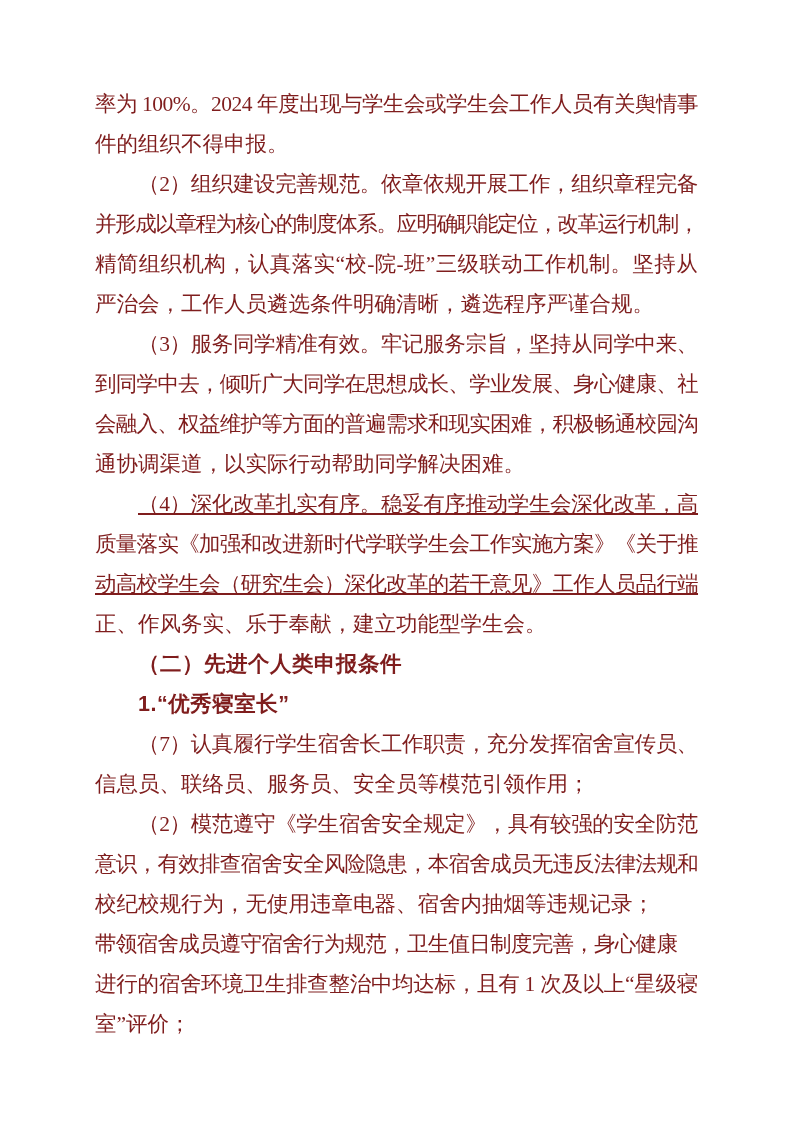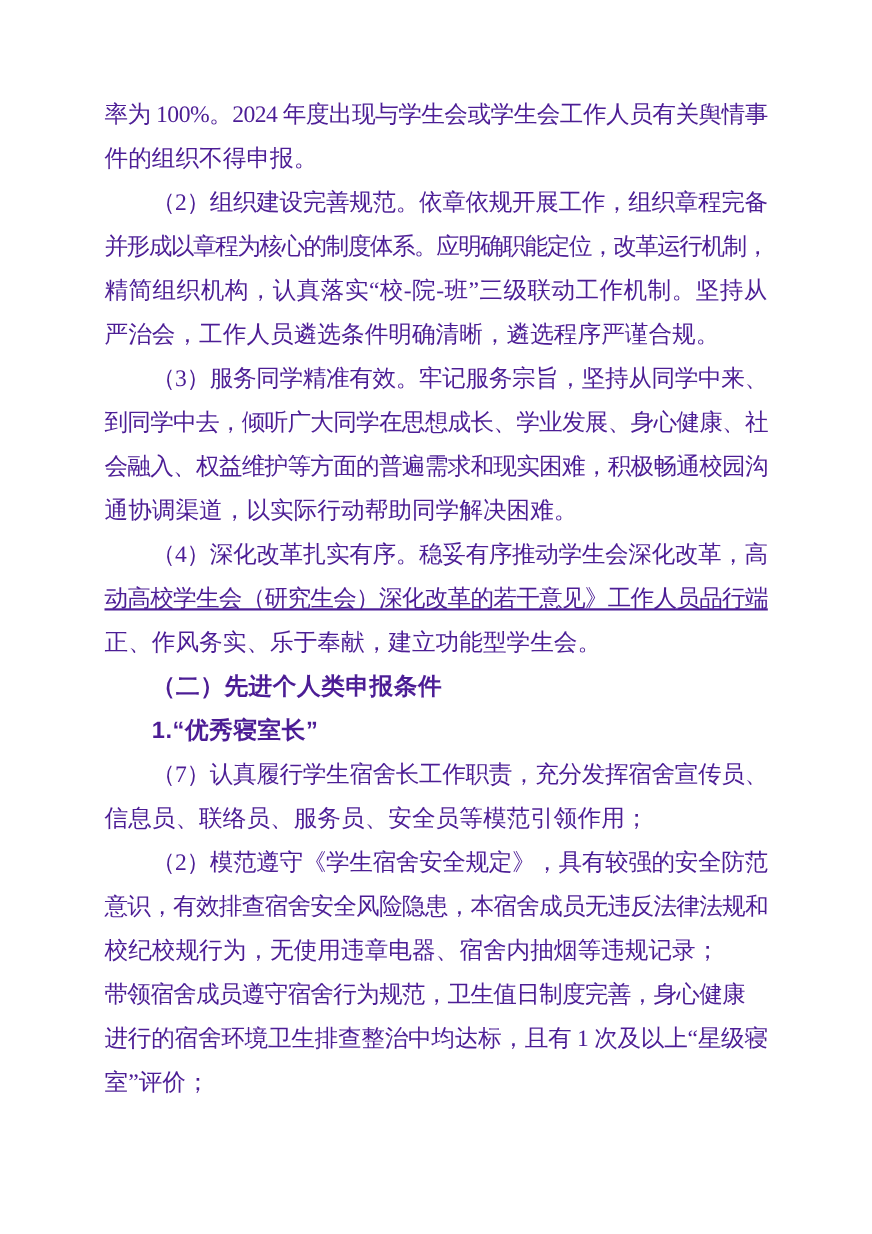--- a/index.html
+++ b/index.html
@@ -7,21 +7,21 @@
     padding: 0;
     background: #ffffff;
   }
   .page {
     position: relative;
     width: 793px;
     height: 1122px;
     background: #ffffff;
     overflow: hidden;
     font-family: "Liberation Serif", "DejaVu Serif", serif;
-    color: #4c1d95;
+    color: #7f1d1d;
   }
   .text-block {
     position: absolute;
     left: 95px;
     top: 84px;
     width: 603px;
   }
   .para { margin: 0; padding: 0; }
   .line {
     height: 40px;
@@ -53,21 +53,22 @@
         <div class="line"><span style="letter-spacing: 0.353125px; margin-right: -0.353125px;">精简组织机构，认真落实“校-院-班”三级联动工作机制。坚持从</span></div>
         <div class="line"><span>严治会，工作人员遴选条件明确清晰，遴选程序严谨合规。</span></div>
       </div>
       <div class="para body">
         <div class="line indent"><span style="letter-spacing: -0.361111px; margin-right: 0.361111px;">（3）服务同学精准有效。牢记服务宗旨，坚持从同学中来、</span></div>
         <div class="line"><span style="letter-spacing: -0.706897px; margin-right: 0.706897px;">到同学中去，倾听广大同学在思想成长、学业发展、身心健康、社</span></div>
         <div class="line"><span style="letter-spacing: -0.706897px; margin-right: 0.706897px;">会融入、权益维护等方面的普遍需求和现实困难，积极畅通校园沟</span></div>
         <div class="line"><span>通协调渠道，以实际行动帮助同学解决困难。</span></div>
       </div>
       <div class="para body">
-        <div class="line indent"><span style="letter-spacing: -0.361111px; margin-right: 16px;">（4）深化改革扎实有序。稳妥有序推动学生会深化改革，高</span></div>
+        <div class="line indent"><span style="letter-spacing: -0.361111px; margin-right: 16px; text-decoration: underline;">（4）深化改革扎实有序。稳妥有序推动学生会深化改革，高</span></div>
+        <div class="line"><span style="letter-spacing: -0.706897px; margin-right: 0.706897px;">质量落实《加强和改进新时代学联学生会工作实施方案》《关于推</span></div>
         <div class="line"><span style="letter-spacing: -0.706897px; margin-right: 0.706897px; text-decoration: underline;">动高校学生会（研究生会）深化改革的若干意见》工作人员品行端</span></div>
         <div class="line"><span>正、作风务实、乐于奉献，建立功能型学生会。</span></div>
       </div>
       <div class="para heading">
         <div class="line indent"><span>（二）先进个人类申报条件</span></div>
       </div>
       <div class="para heading">
         <div class="line indent"><span>1.“优秀寝室长”</span></div>
       </div>
       <div class="para body">

